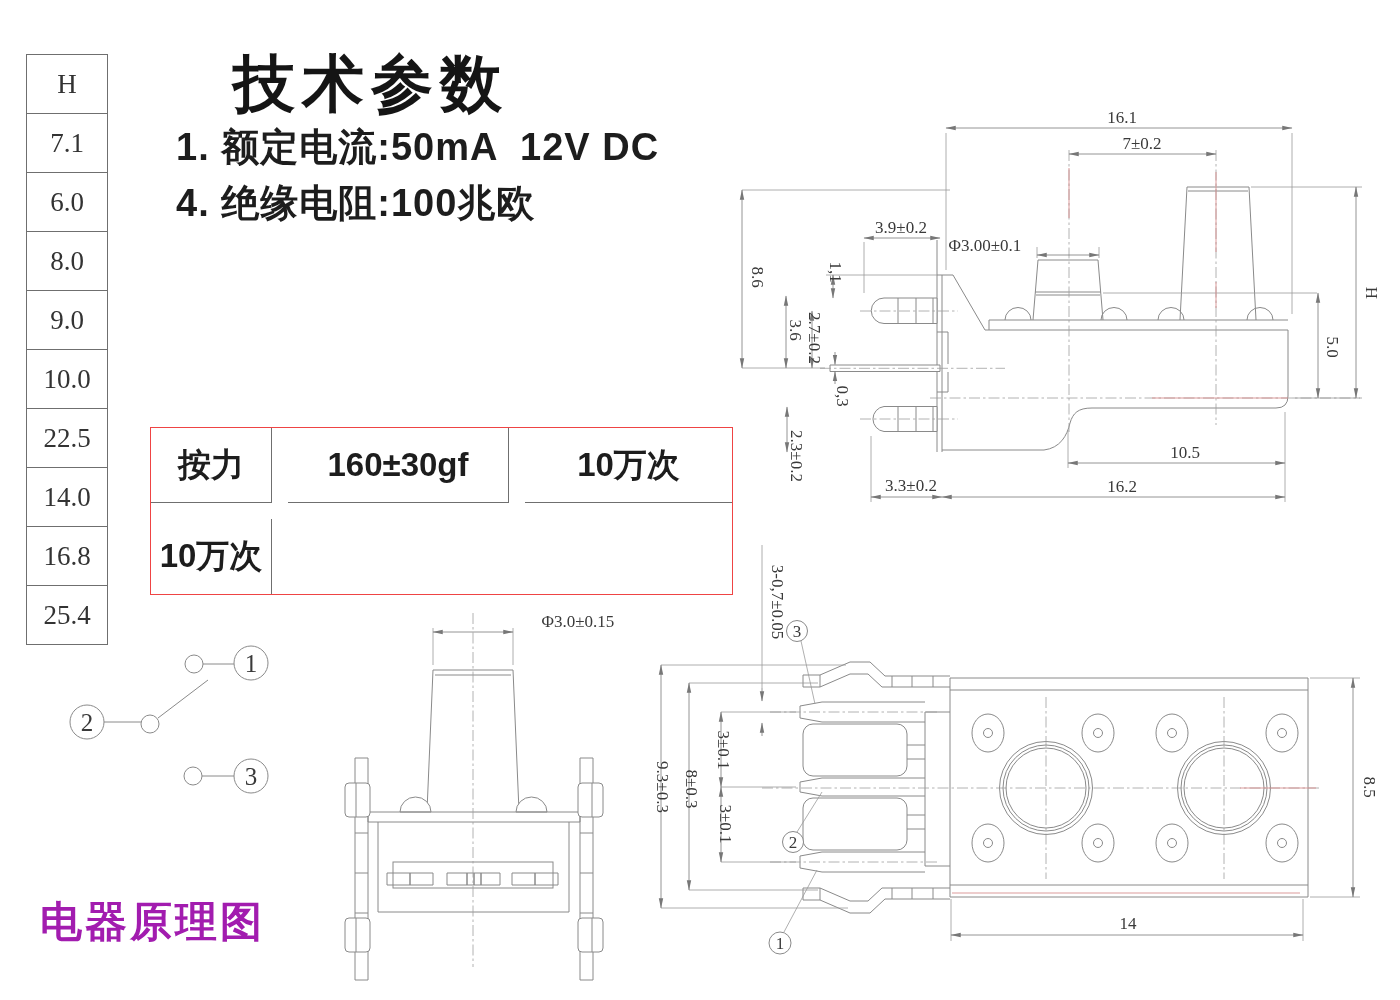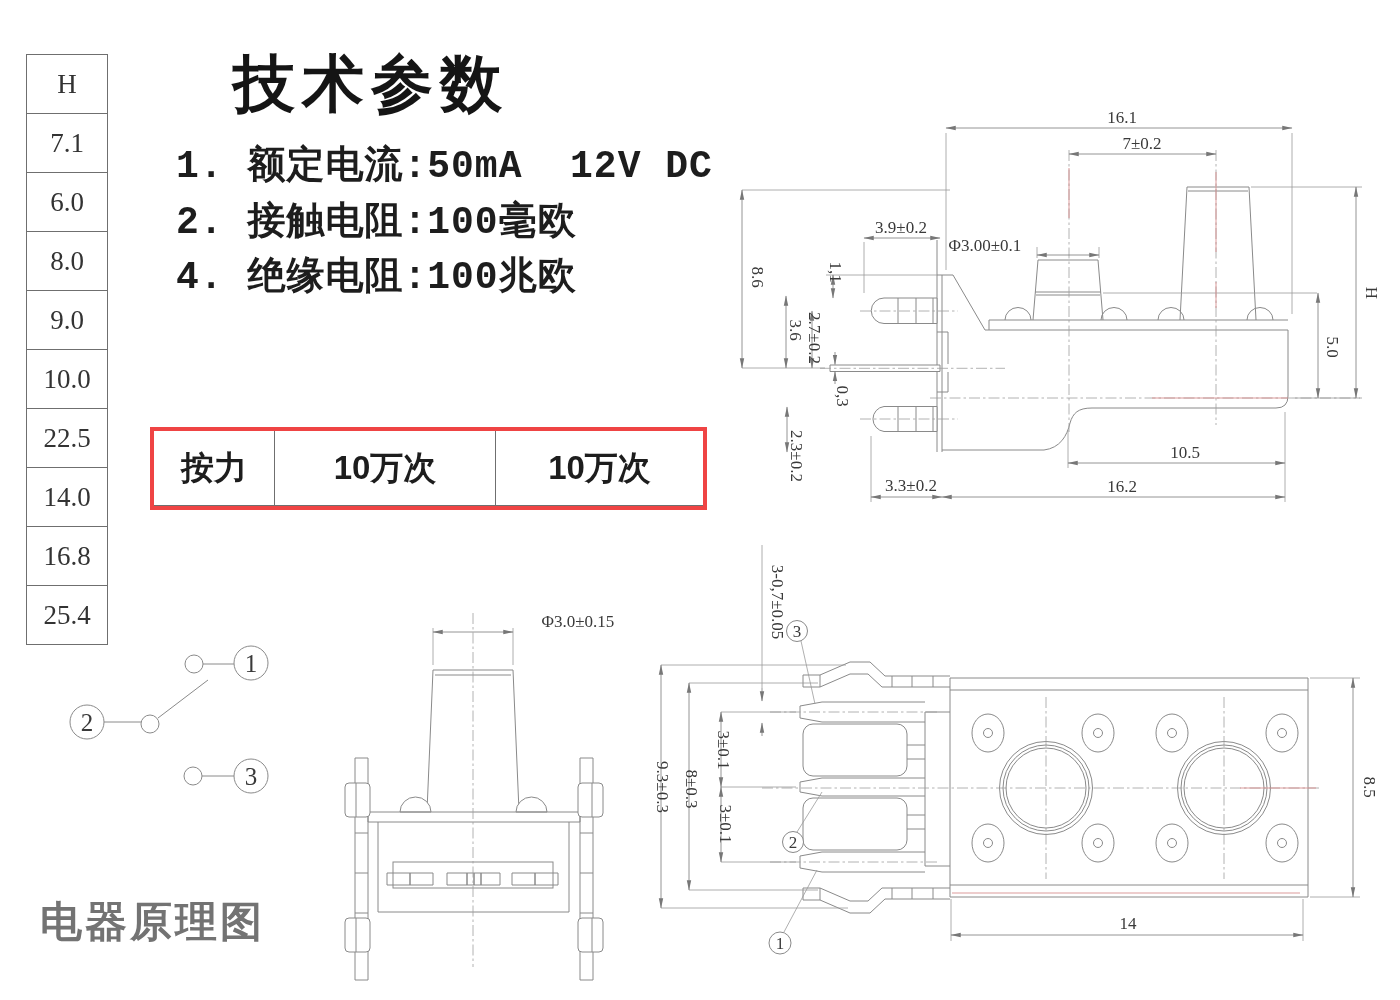--- a/index.html
+++ b/index.html
@@ -6,32 +6,32 @@
   .page{position:relative;width:1400px;height:1000px;background:#ffffff;overflow:hidden;
         font-family:"Liberation Sans",sans-serif;}
   svg{position:absolute;left:0;top:0;}
   
   .htable{position:absolute;left:26px;top:54px;width:80px;border:1px solid #6f6f6f;}
   .htable .cell{height:58px;border-bottom:1px solid #6f6f6f;display:flex;align-items:center;justify-content:center;
       font-family:"Liberation Serif",serif;font-size:27px;color:#333;}
   .htable .cell:last-child{border-bottom:none;}
   
   .title{position:absolute;left:213px;top:42px;font-size:62px;font-weight:bold;color:#151515;letter-spacing:7px;margin-left:20px;}
-  .specs{position:absolute;left:176px;top:139px;width:600px;color:#1d1d1d;font-family:Liberation Mono, monospace;}
+  .specs{position:absolute;left:176px;top:122px;width:600px;color:#1d1d1d;}
   .specs .spec{height:55.5px;font-size:38px;font-weight:bold;white-space:pre;letter-spacing:1px;}
   
-  .ftable{position:absolute;left:150px;top:427px;border:4px solid #ef4444;
-      display:grid;grid-template-columns:121px 221px 207px;grid-auto-rows:75px;}
+  .ftable{position:absolute;left:150px;top:427px;border:1px solid #ef4444;
+      display:grid;grid-template-columns:121px 221px 207px;grid-auto-rows:75px;gap:16px;}
   .ftable .fcell{border-right:1px solid #6f6f6f;border-bottom:1px solid #6f6f6f;
       display:flex;align-items:center;justify-content:center;font-size:33px;font-weight:bold;color:#1d1d1d;}
   .ftable .fcell:nth-child(3n){border-right:none;}
   .ftable .fcell:nth-child(n+4){border-bottom:none;}
   
   .caption{position:absolute;left:40px;top:894px;font-family:"Liberation Serif",serif;
-      font-size:42px;color:#737373;letter-spacing:3px;font-weight:bold;}
+      font-size:42px;color:#a21caf;letter-spacing:3px;font-weight:bold;}
   
   .ln{fill:none;stroke:#8a8a8a;stroke-width:1;}
   .lt{fill:none;stroke:#9a9a9a;stroke-width:0.8;}
   .wf{fill:#ffffff;stroke:#8a8a8a;stroke-width:1;}
   .cl{fill:none;stroke:#a0a0a0;stroke-width:0.8;stroke-dasharray:11 3 2.5 3;}
   .rd{fill:none;stroke:#d89090;stroke-width:0.9;}
   .dm{fill:none;stroke:#7a7a7a;stroke-width:0.8;}
   text.dt{font-family:"Liberation Serif",serif;font-size:17px;fill:#3a3a3a;}
   text.bg{font-family:"Liberation Serif",serif;font-size:25px;fill:#3a3a3a;}
 </style>
@@ -49,26 +49,26 @@
     <div class="cell">10.0</div>
     <div class="cell">22.5</div>
     <div class="cell">14.0</div>
     <div class="cell">16.8</div>
     <div class="cell">25.4</div>
   </div>
 
   <div class="title">技术参数</div>
   <div class="specs">
     <div class="spec">1. 额定电流:50mA  12V DC</div>
-    <div class="spec">2. 接触电阻:100毫欧</div>
     <div class="spec">4. 绝缘电阻:100兆欧</div>
   </div>
 
   <div class="ftable">
     <div class="fcell">按力</div>
+    <div class="fcell">160±30gf</div>
     <div class="fcell">10万次</div>
     <div class="fcell">10万次</div>
   </div>
 
   <div class="caption">电器原理图</div>
 
   <svg width="1400" height="1000" viewBox="0 0 1400 1000">
     <defs>
       <marker id="ar" viewBox="0 0 12 8" refX="11.5" refY="4" markerWidth="13" markerHeight="8.5" orient="auto-start-reverse">
         <path d="M12,4 L0,1.4 L0,6.6 Z" fill="#777"></path>

